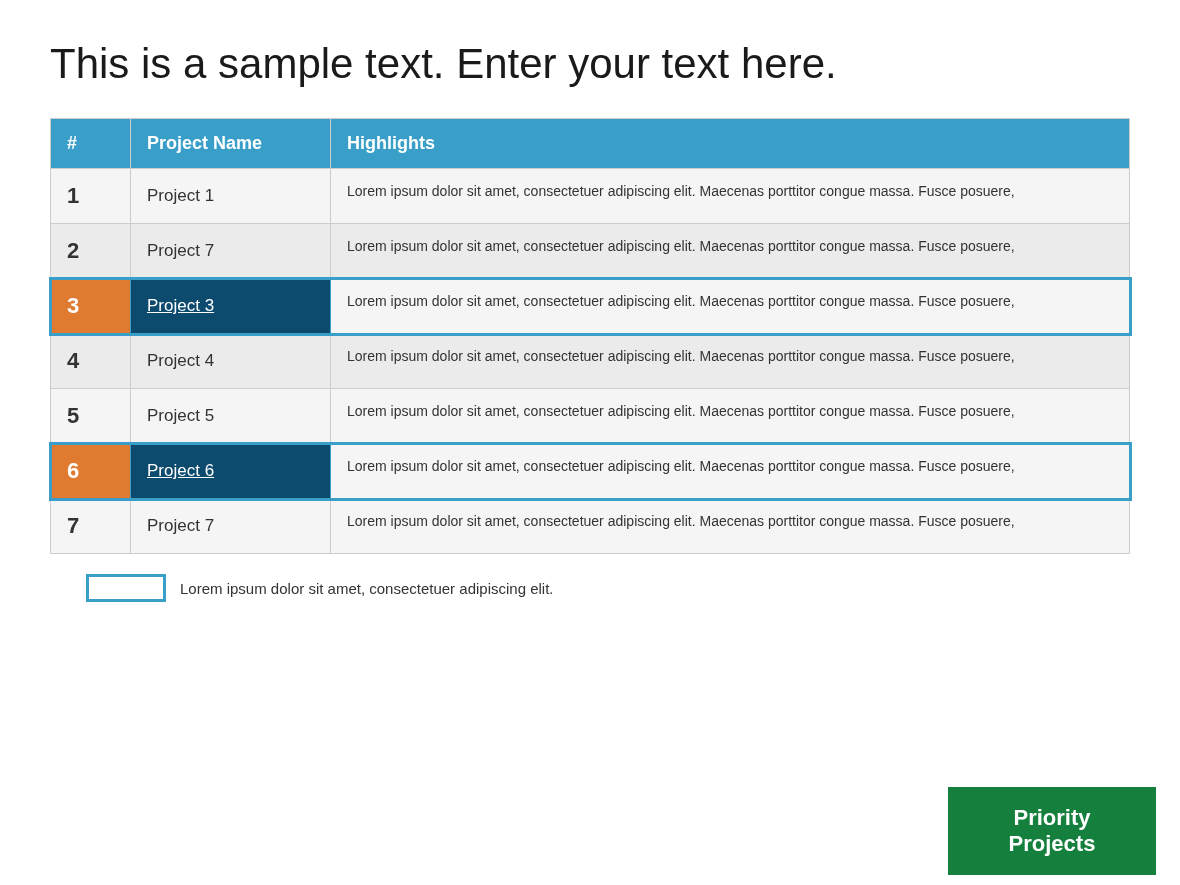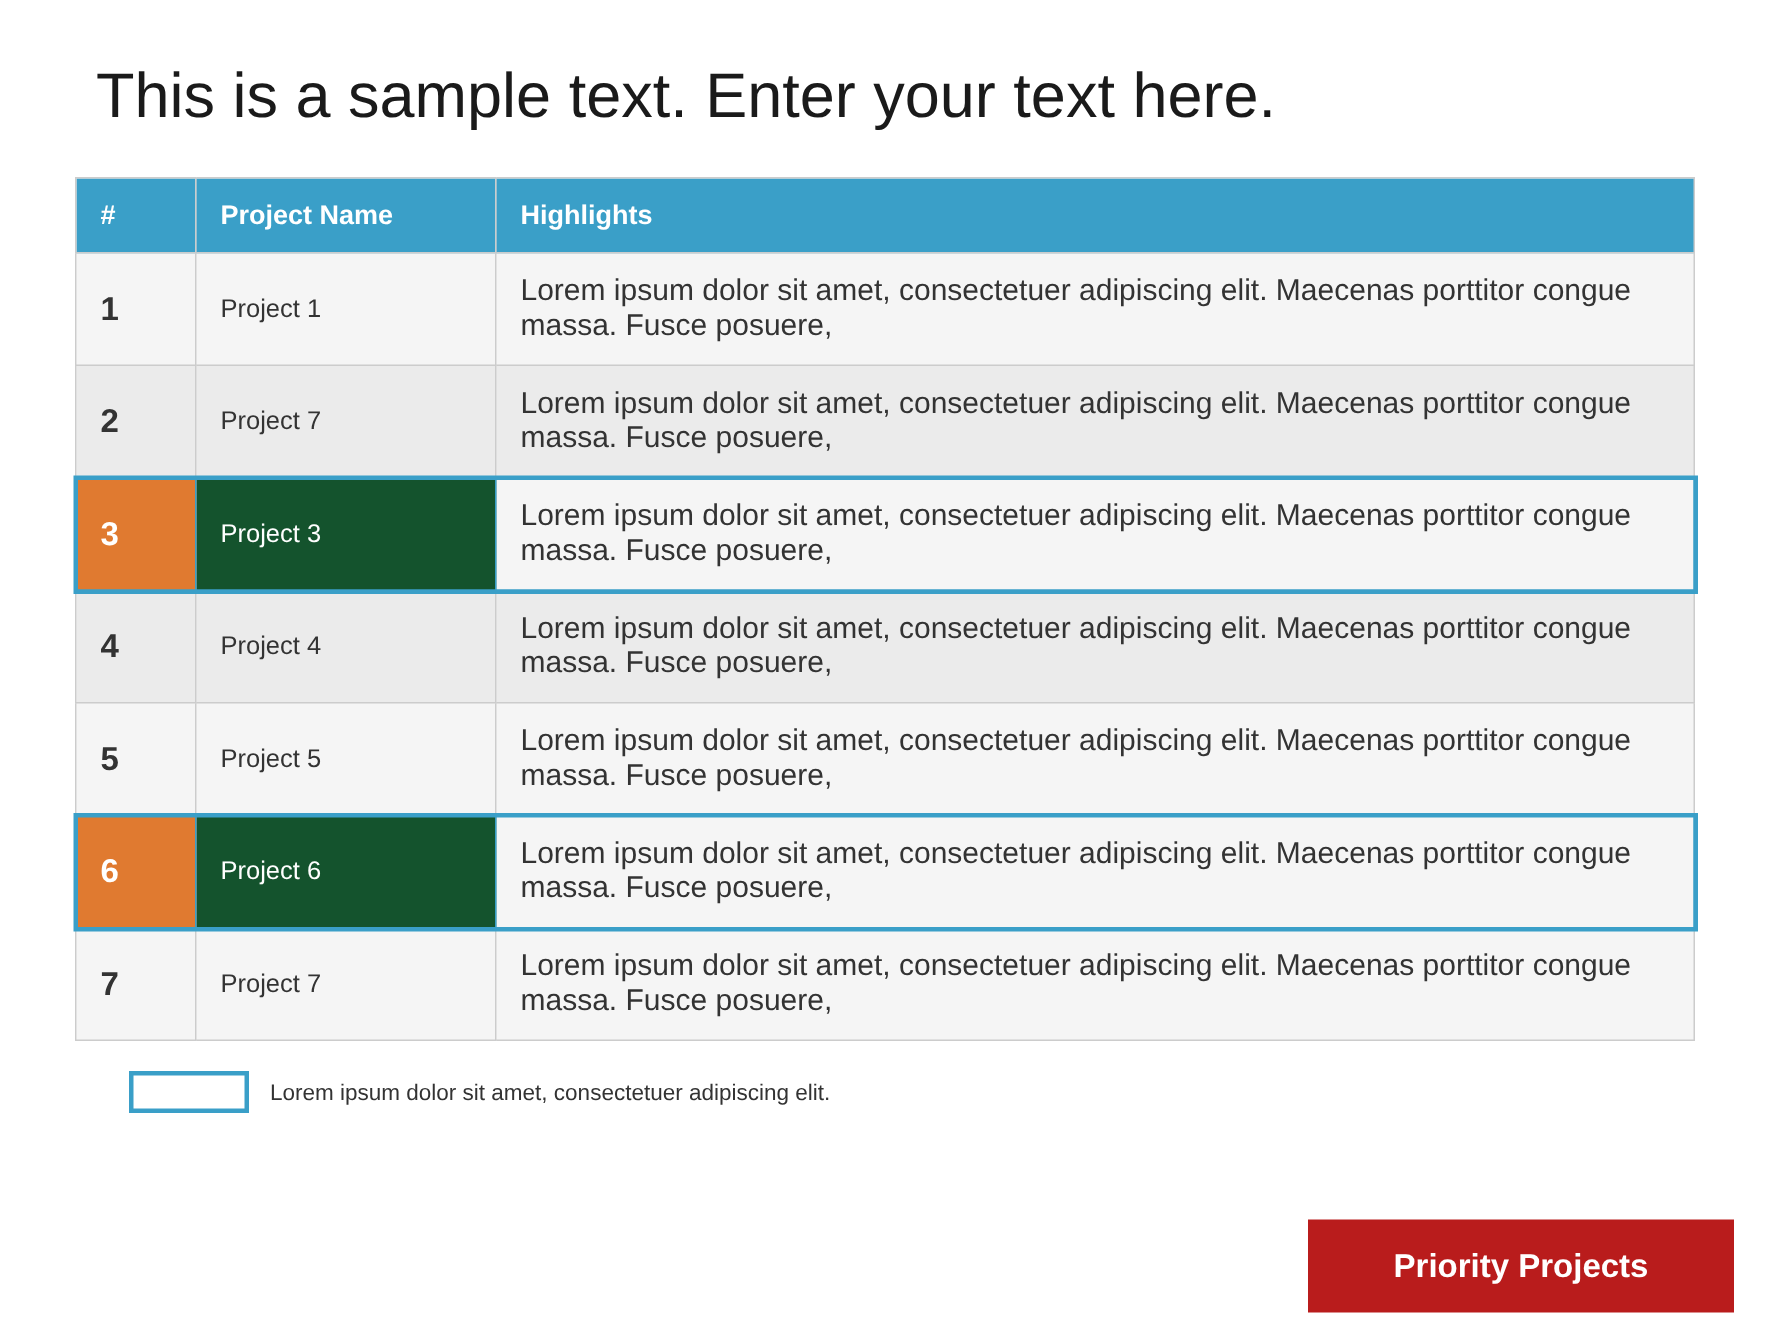--- a/index.html
+++ b/index.html
@@ -11,21 +11,20 @@
       position: relative;
       overflow: hidden;
     }
 
     .page-title {
       font-size: 42px;
       font-weight: 400;
       color: #1a1a1a;
       padding: 40px 50px 30px 50px;
       font-family: Arial, sans-serif;
-      margin-left: 14px;
     }
 
     .table-container {
       margin: 0 50px;
     }
 
     table {
       width: 100%;
       border-collapse: collapse;
       border: 1px solid #cccccc;
@@ -56,21 +55,21 @@
     tbody tr {
       background-color: #f5f5f5;
     }
 
     tbody tr:nth-child(even) {
       background-color: #ebebeb;
     }
 
     tbody td {
       padding: 14px 16px;
-      font-size: 20px;
+      font-size: 14px;
       color: #333333;
       border: 1px solid #cccccc;
       vertical-align: top;
     }
 
     tbody td:first-child {
       font-size: 22px;
       font-weight: bold;
       color: #333333;
       vertical-align: middle;
@@ -86,22 +85,23 @@
       outline: 3px solid #3a9fc8;
       outline-offset: -1px;
     }
 
     tr.priority-row td:first-child {
       background-color: #e07a30;
       color: #ffffff;
     }
 
     tr.priority-row td:nth-child(2) {
-      background-color: #14532d;
-      color: #ffffff;
+      background-color: #0c4a6e;
+      color: #ffffff;
+      text-decoration: underline;
     }
 
     tr.priority-row td:nth-child(3) {
       background-color: #f5f5f5;
       color: #333333;
     }
 
     
     tr.priority-row td {
       border: 1px solid #3a9fc8;
@@ -125,28 +125,28 @@
 
     .legend-text {
       font-size: 15px;
       color: #333333;
     }
 
     .priority-button {
       position: absolute;
       bottom: 10px;
       right: 24px;
-      background-color: #b91c1c;
+      background-color: #15803d;
       color: #ffffff;
       font-size: 22px;
       font-weight: bold;
       padding: 18px 30px;
       border: none;
       cursor: pointer;
-      width: 284px;
+      width: 208px;
       text-align: center;
     }
   </style>
 </head>
 <body>
 
 <h1 class="page-title">This is a sample text. Enter your text here.</h1>
 
 <div class="table-container">
   <table>

